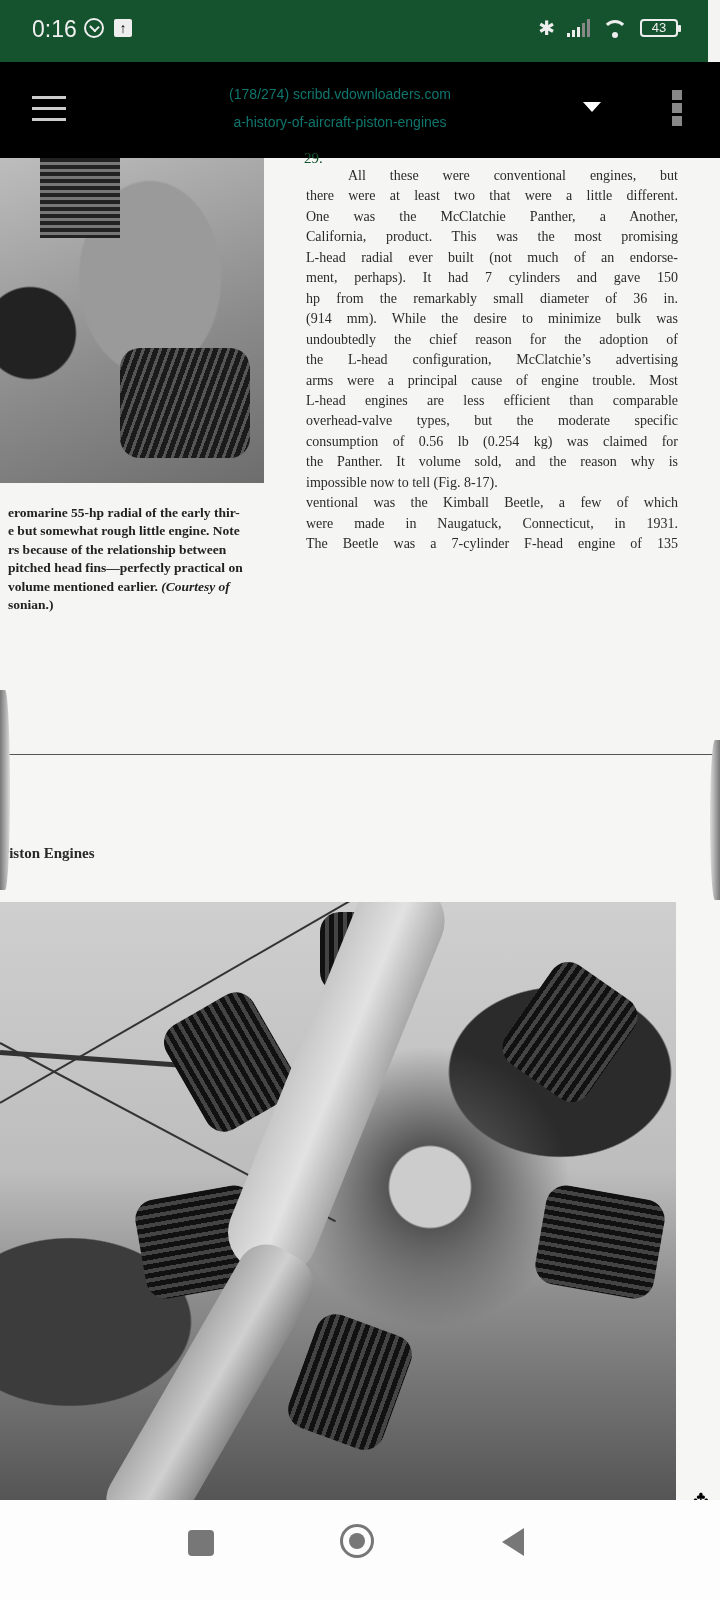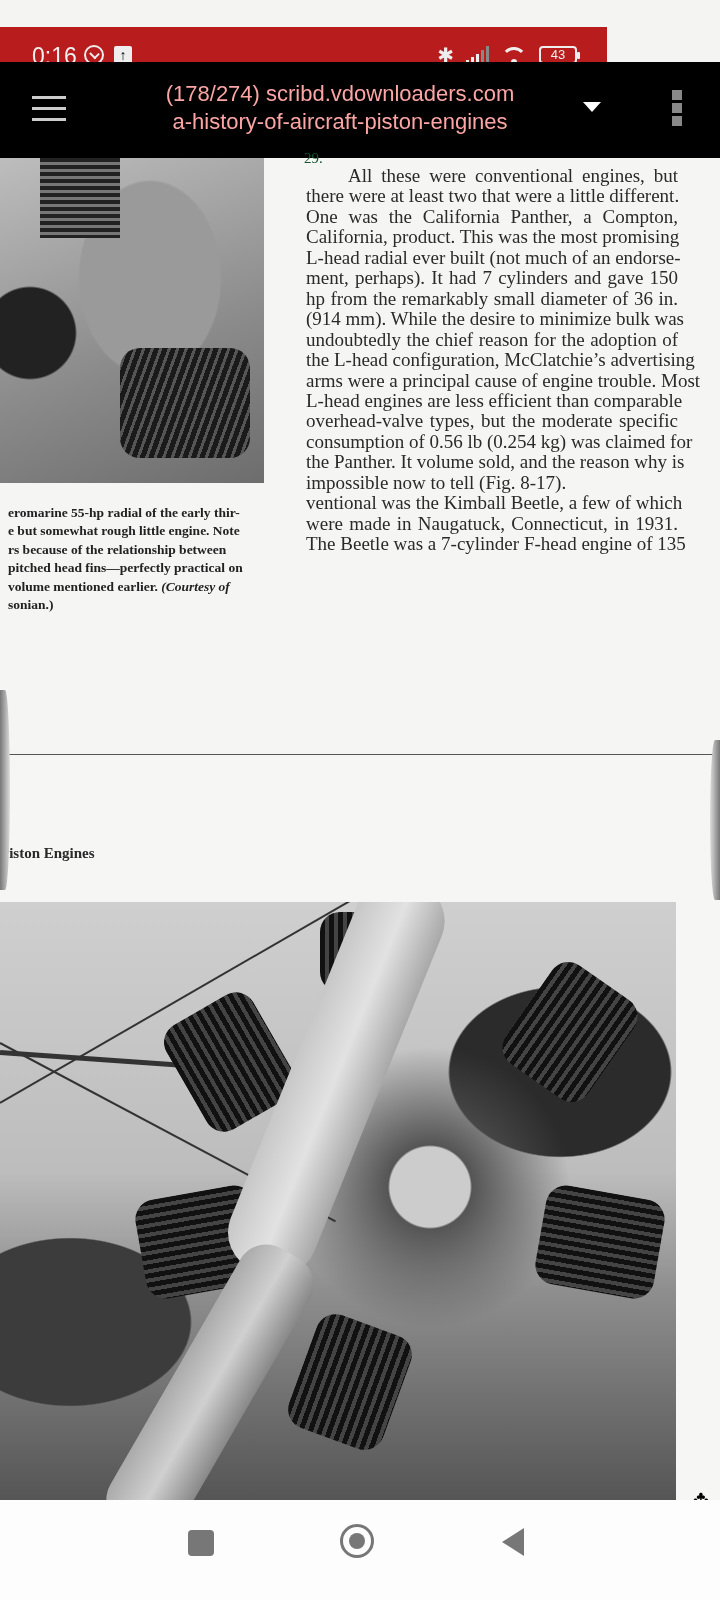--- a/index.html
+++ b/index.html
@@ -2,22 +2,22 @@
 <html><head>
   <meta charset="utf-8">
   <style>
     html, body { margin: 0; padding: 0; }
     body {
       width: 720px; height: 1600px; overflow: hidden; position: relative;
       background: #f4f4f2;
       font-family: "Liberation Sans", sans-serif;
     }
     .status-bar {
-      position: absolute; left: 0; top: 0; width: 607px; height: 62px;
-      background: #b91c1c; color: #fff; margin-top: 27px;
+      position: absolute; left: 0; top: 0; width: 708px; height: 62px;
+      background: #14532d; color: #fff;
     }
     .status-time { position: absolute; left: 32px; top: 16px; font-size: 23px; color: #f0f0f0; }
     .status-left-icons { position: absolute; left: 84px; top: 18px; display: flex; gap: 10px; align-items: center; }
     .alarm-icon { width: 20px; height: 20px; border: 2.5px solid #eee; border-radius: 50%; box-sizing: border-box; position: relative; }
     .alarm-icon::after { content: ""; position: absolute; left: 5px; top: 3px; width: 5px; height: 6px; border-left: 2px solid #eee; border-bottom: 2px solid #eee; transform: rotate(-45deg); }
     .upload-icon { width: 18px; height: 18px; background: #eee; border-radius: 2px; color: #000; font-size: 14px; line-height: 18px; text-align: center; font-weight: bold; }
     .status-right-icons { position: absolute; right: 30px; top: 16px; display: flex; gap: 12px; align-items: center; color: #eee; }
     .bt-icon { font-size: 20px; }
     .signal-icon { display: flex; align-items: flex-end; gap: 2px; height: 18px; }
     .signal-icon span { width: 3px; background: #888; display: block; }
@@ -27,21 +27,21 @@
     .wifi-icon::after { content: ""; position: absolute; left: 10px; top: 14px; width: 6px; height: 6px; background: #eee; border-radius: 50%; }
     .battery-icon { width: 38px; height: 18px; border: 2px solid #eee; border-radius: 4px; box-sizing: border-box; font-size: 13px; line-height: 14px; text-align: center; color: #eee; position: relative; }
     .battery-icon::after { content: ""; position: absolute; right: -5px; top: 4px; width: 3px; height: 7px; background: #eee; border-radius: 1px; }
 
     .app-bar {
       position: absolute; left: 0; top: 62px; width: 720px; height: 96px;
       background: #000; color: #ddd;
     }
     .menu-button { position: absolute; left: 32px; top: 34px; width: 34px; height: 26px; cursor: pointer; }
     .menu-button span { display: block; height: 3px; background: #ccc; margin-bottom: 8px; }
-    .title-block { position: absolute; left: 110px; top: 18px; width: 460px; text-align: center; font-size: 22px; line-height: 28px; color: #fca5a5; }
+    .title-block { position: absolute; left: 110px; top: 18px; width: 460px; text-align: center; font-size: 14px; line-height: 28px; color: #0f766e; }
     .dropdown-button { position: absolute; left: 583px; top: 40px; width: 0; height: 0; border-left: 9px solid transparent; border-right: 9px solid transparent; border-top: 10px solid #fff; cursor: pointer; }
     .more-button { position: absolute; left: 672px; top: 28px; width: 12px; cursor: pointer; }
     .more-button span { display: block; width: 10px; height: 10px; background: #888; margin-bottom: 3px; }
 
     .page { position: absolute; left: 0; top: 158px; width: 720px; background: #f5f5f3; }
     .page-top { height: 596px; position: relative; }
     .photo-top {
       position: absolute; left: 0; top: 0; width: 264px; height: 325px;
       background:
         radial-gradient(circle at 30px 175px, #222 0 45px, transparent 47px),
@@ -52,21 +52,21 @@
     .photo-top::after { content: ""; position: absolute; left: 120px; top: 190px; width: 130px; height: 110px; background: repeating-linear-gradient(110deg, #1a1a1a 0 5px, #555 5px 8px); border-radius: 20px; }
     .caption {
       position: absolute; left: 0; top: 346px; width: 276px;
       font-family: "Liberation Serif", serif; font-weight: bold; font-size: 13.5px; line-height: 18.4px; color: #222; text-align: justify;
     }
     .caption .line { display: block; white-space: nowrap; overflow: hidden; margin-left: 8px; }
     .caption em { font-style: italic; }
     .page-num-partial { position: absolute; left: 304px; top: -8px; font-family: "Liberation Serif", serif; font-size: 15px; color: #14532d; }
     .body-text {
       position: absolute; left: 306px; top: 8px; width: 372px;
-      font-family: "Liberation Serif", serif; font-size: 19px; line-height: 20.45px; color: #2a2a2a;
+      font-family: "Liberation Serif", serif; font-size: 14px; line-height: 20.45px; color: #2a2a2a;
     }
     .body-text .line { display: block; white-space: nowrap; text-align: justify; text-align-last: justify; }
     .body-text .line.last { text-align-last: left; }
     .body-text .indent { padding-left: 42px; }
 
     .page-divider { position: absolute; left: 0; top: 754px; width: 720px; height: 1px; background: #555; }
     .page-bottom { position: absolute; left: 0; top: 755px; width: 720px; height: 745px; background: #f6f6f4; }
     .left-curl { position: absolute; left: 0; top: 690px; width: 10px; height: 200px; background: linear-gradient(90deg, #777, #ddd); border-radius: 0 50% 50% 0; }
     .right-curl { position: absolute; right: 0; top: 740px; width: 10px; height: 160px; background: linear-gradient(270deg, #777, #ddd); border-radius: 50% 0 0 50%; }
     .running-head { position: absolute; left: 0; top: 90px; font-family: "Liberation Serif", serif; font-weight: bold; font-size: 15px; color: #2a2a2a; }
@@ -140,21 +140,21 @@
       <span class="line">e but somewhat rough little engine. Note</span>
       <span class="line">rs because of the relationship between</span>
       <span class="line">pitched head fins—perfectly practical on</span>
       <span class="line"><span>volume mentioned earlier. </span><em>(Courtesy of</em></span>
       <span class="line">sonian.)</span>
     </div>
     <div class="page-num-partial">29.</div>
     <div class="body-text">
       <span class="line indent">All these were conventional engines, but</span>
       <span class="line">there were at least two that were a little different.</span>
-      <span class="line">One was the California Panther, a Compton,</span>
+      <span class="line">One was the McClatchie Panther, a Another,</span>
       <span class="line">California, product. This was the most promising</span>
       <span class="line">L-head radial ever built (not much of an endorse-</span>
       <span class="line">ment, perhaps). It had 7 cylinders and gave 150</span>
       <span class="line">hp from the remarkably small diameter of 36 in.</span>
       <span class="line">(914 mm). While the desire to minimize bulk was</span>
       <span class="line">undoubtedly the chief reason for the adoption of</span>
       <span class="line">the L-head configuration, McClatchie’s advertising</span>
       <span class="line">arms were a principal cause of engine trouble. Most</span>
       <span class="line">L-head engines are less efficient than comparable</span>
       <span class="line">overhead-valve types, but the moderate specific</span>

